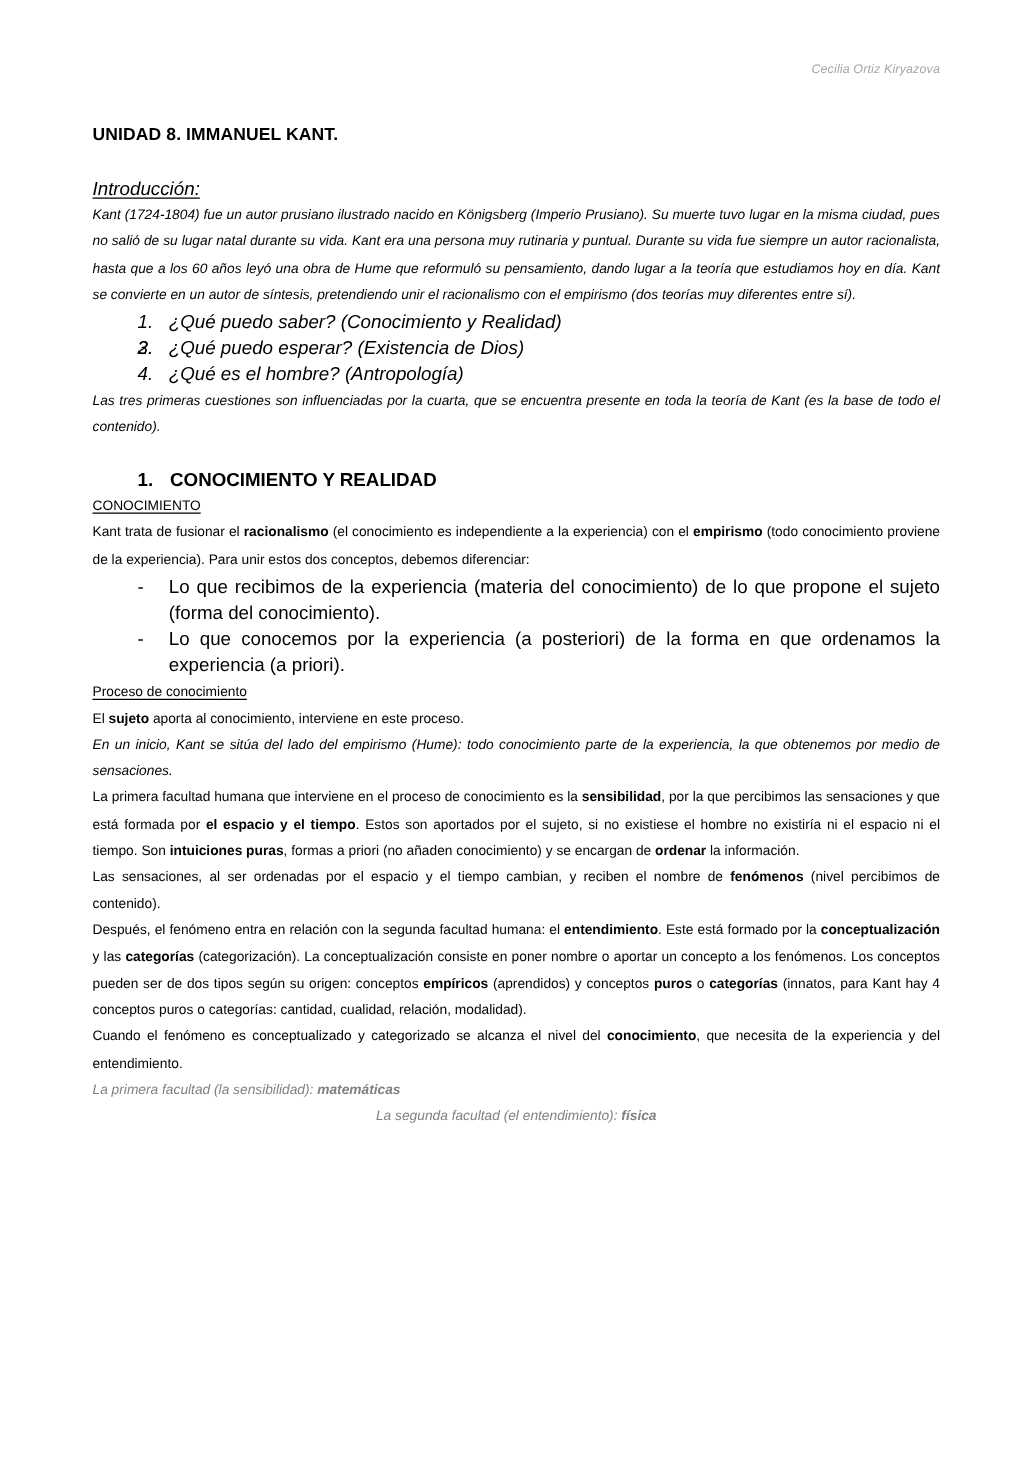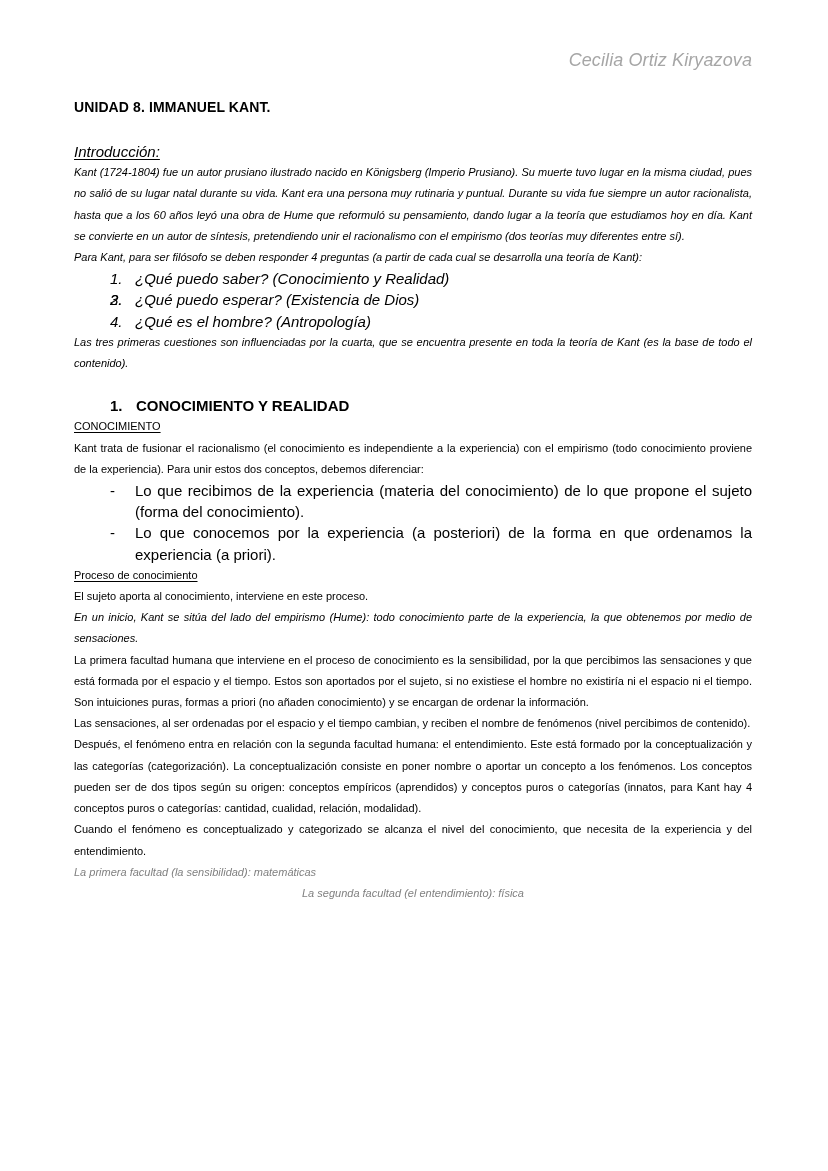--- a/index.html
+++ b/index.html
@@ -25,21 +25,21 @@
   }
 
   
   .doc-header {
     position: absolute;
     left: 74px;
     top: 50px;
     width: 678px;
     text-align: right;
     font-style: italic;
-    font-size: 18px;
+    font-size: 10px;
     color: #a6a6a6;
     letter-spacing: 0.1px;
   }
 
   
   .doc-title {
     position: absolute;
     left: 74px;
     top: 90px;
     font-weight: bold;
@@ -55,21 +55,21 @@
     text-align: justify;
     margin: 0;
   }
   .italic {
     font-style: italic;
   }
   .u {
     text-decoration: underline;
     text-underline-offset: 1.5px;
   }
-  b, .b { font-weight: normal; }
+  b, .b { font-weight: bold; }
 
   .body-start {
     position: absolute;
     left: 74px;
     top: 141px;
     width: 678px;
   }
 
   .lbl-intro {
     font-style: italic;
@@ -148,21 +148,20 @@
   <div class="doc-header">Cecilia Ortiz Kiryazova</div>
 
   <h1 class="doc-title">UNIDAD 8. IMMANUEL KANT.</h1>
 
   <div class="body-start">
 
     <div class="lbl-intro">Introducción:</div>
 
     <p class="block italic">Kant (1724-1804) fue un autor prusiano ilustrado nacido en Königsberg (Imperio Prusiano). Su muerte tuvo lugar en la misma ciudad, pues no salió de su lugar natal durante su vida. Kant era una persona muy rutinaria y puntual. Durante su vida fue siempre un autor racionalista, hasta que a los 60 años leyó una obra de Hume que reformuló su pensamiento, dando lugar a la teoría que estudiamos hoy en día. Kant se convierte en un autor de síntesis, pretendiendo unir el racionalismo con el empirismo (dos teorías muy diferentes entre sí).</p>
 
-    <p class="block italic">Para Kant, para ser filósofo se deben responder 4 preguntas (a partir de cada cual se desarrolla una teoría de Kant):</p>
 
     <ol class="qlist">
       <li>
         <span class="num">1.</span>
         <span>¿Qué puedo saber? (Conocimiento y Realidad)</span>
       </li>
       <li>
         <span class="num">2.</span>
       </li>
       <li>

